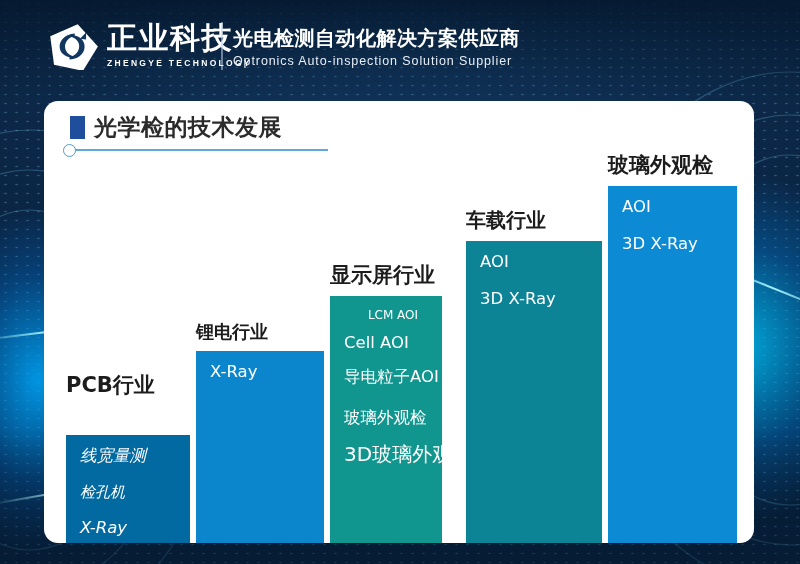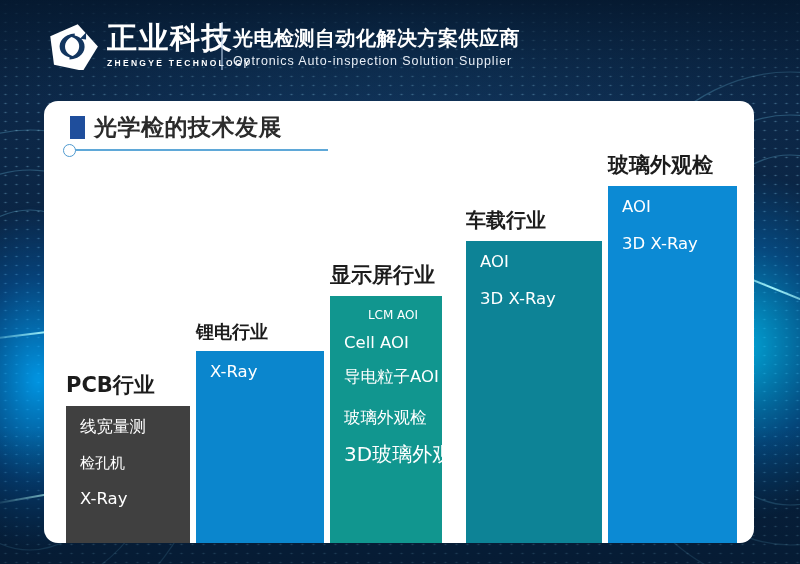--- a/index.html
+++ b/index.html
@@ -162,21 +162,21 @@
     <div class="card-title-row">
       <span class="title-square"></span>
       <span class="title-text">光学检的技术发展</span>
     </div>
     <div class="title-rule"></div>
     <div class="title-dot"></div>
 
     <div class="chart" id="chart">
         <div class="bar-group" style="left: 22px; width: 124px; height: 137px;">
           <div class="bar-label" style="font-size: 21px;">PCB行业</div>
-          <div class="bar-box" style="height: 137px; background: #404040;">
+          <div class="bar-box" style="height: 108px; background: #0369a1; font-style: italic;">
             <div class="bar-item" style="font-size: 16.5px; margin-bottom: 20px;">线宽量测</div>
             <div class="bar-item" style="font-size: 15px; margin-bottom: 20px;">检孔机</div>
             <div class="bar-item" style="font-size: 16.5px; margin-bottom: 20px;">X-Ray</div>
           </div>
         </div>
         <div class="bar-group" style="left: 152px; width: 128px; height: 192px;">
           <div class="bar-label" style="font-size: 18px;">锂电行业</div>
           <div class="bar-box" style="height: 192px; background: rgb(11, 134, 205);">
             <div class="bar-item" style="font-size: 16.5px; margin-bottom: 20px;">X-Ray</div>
           </div>

